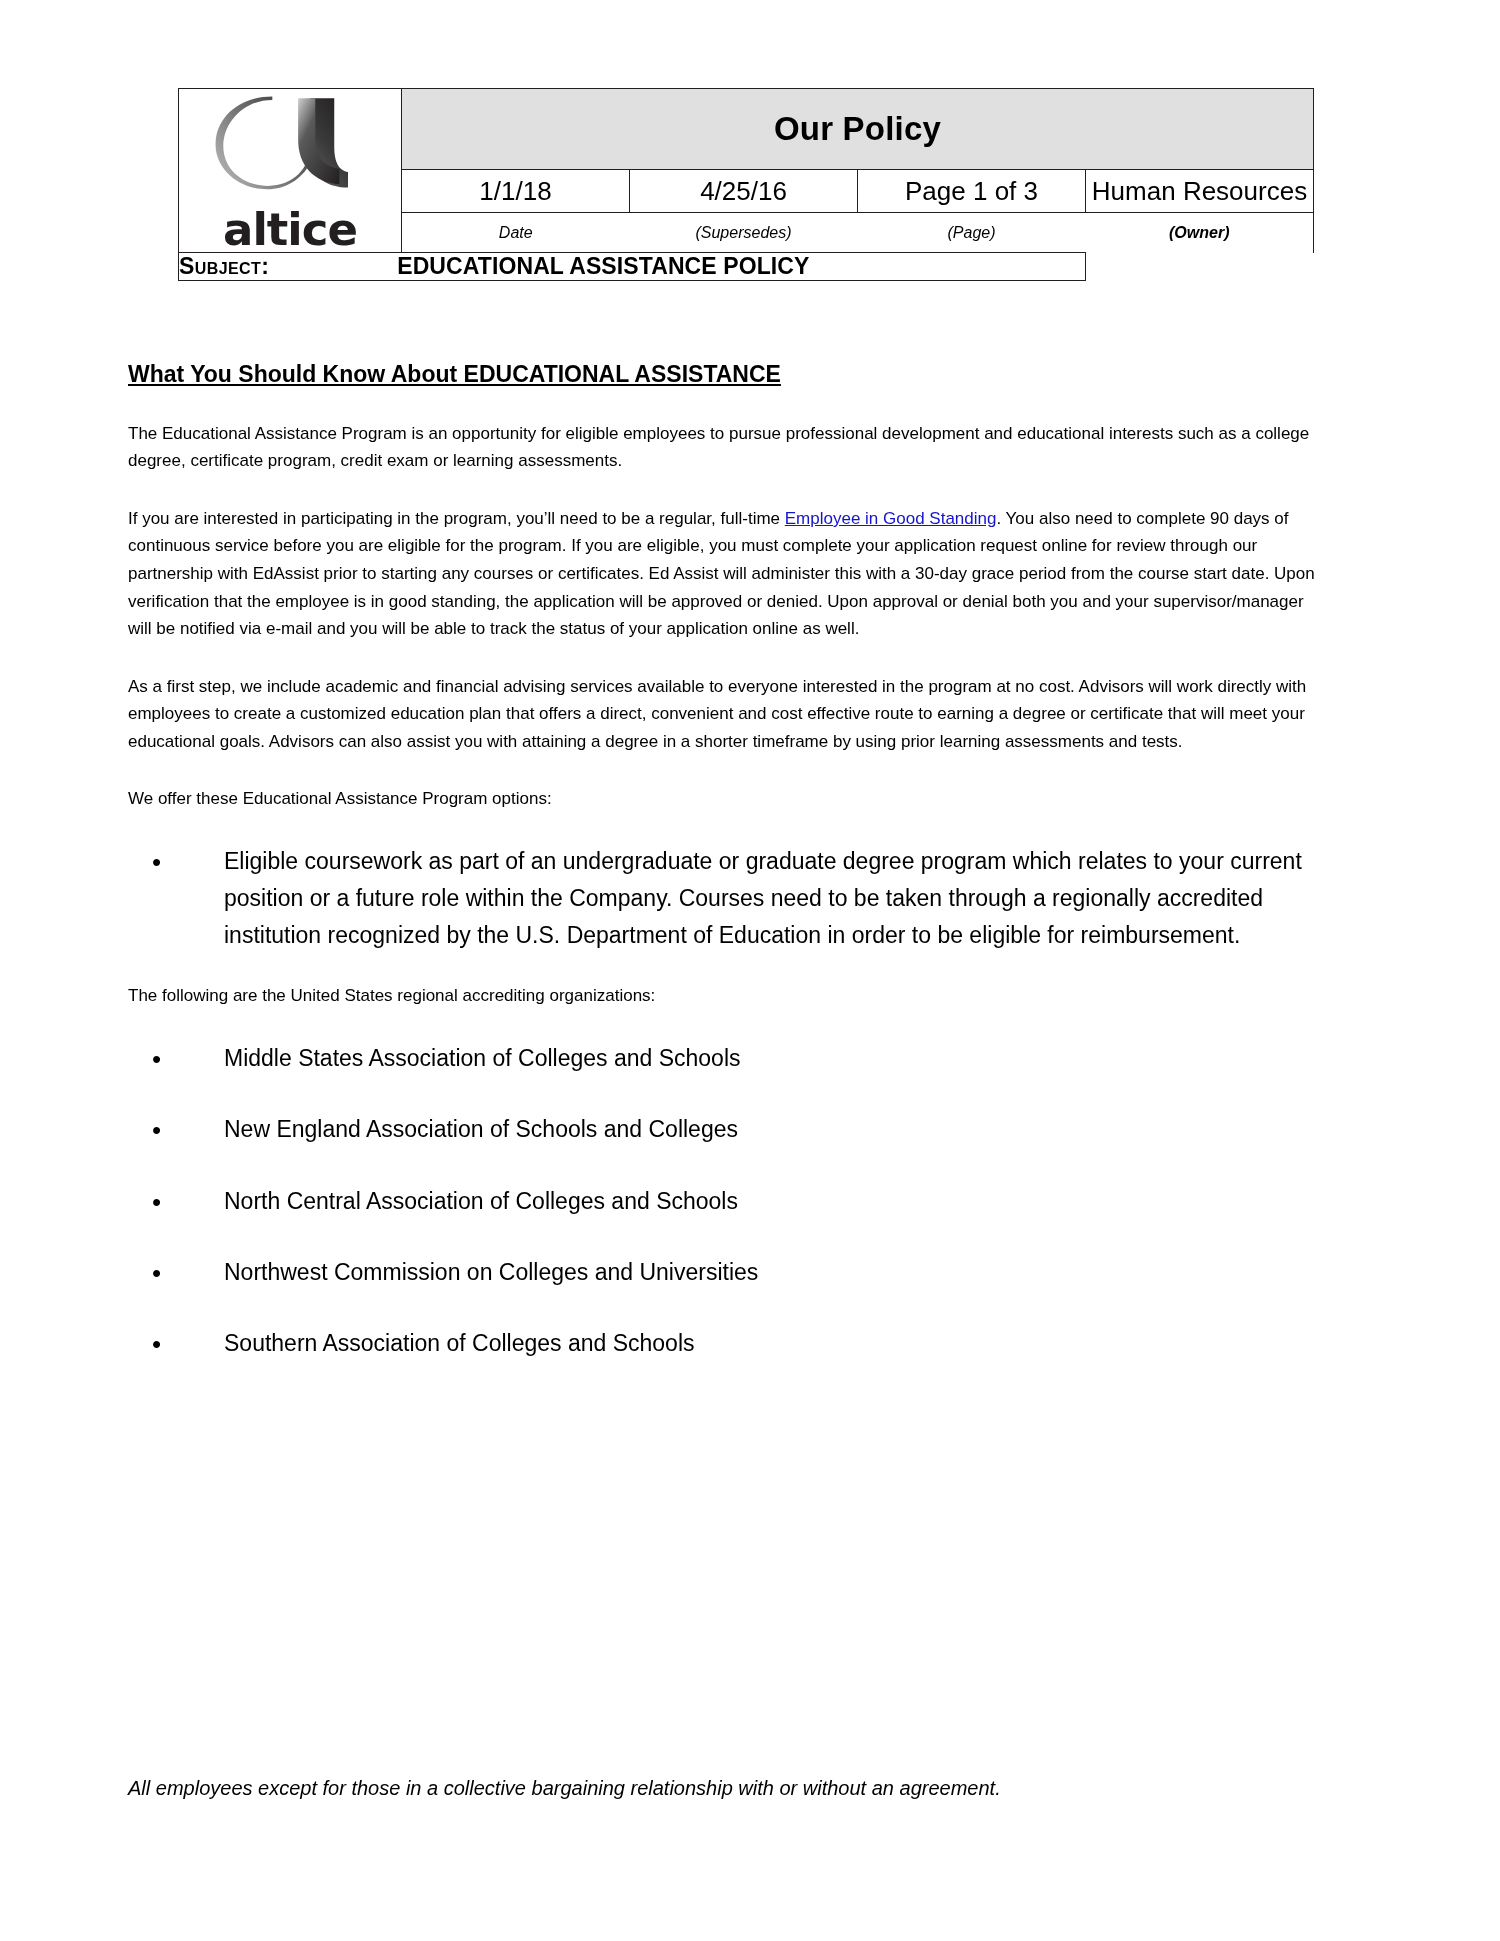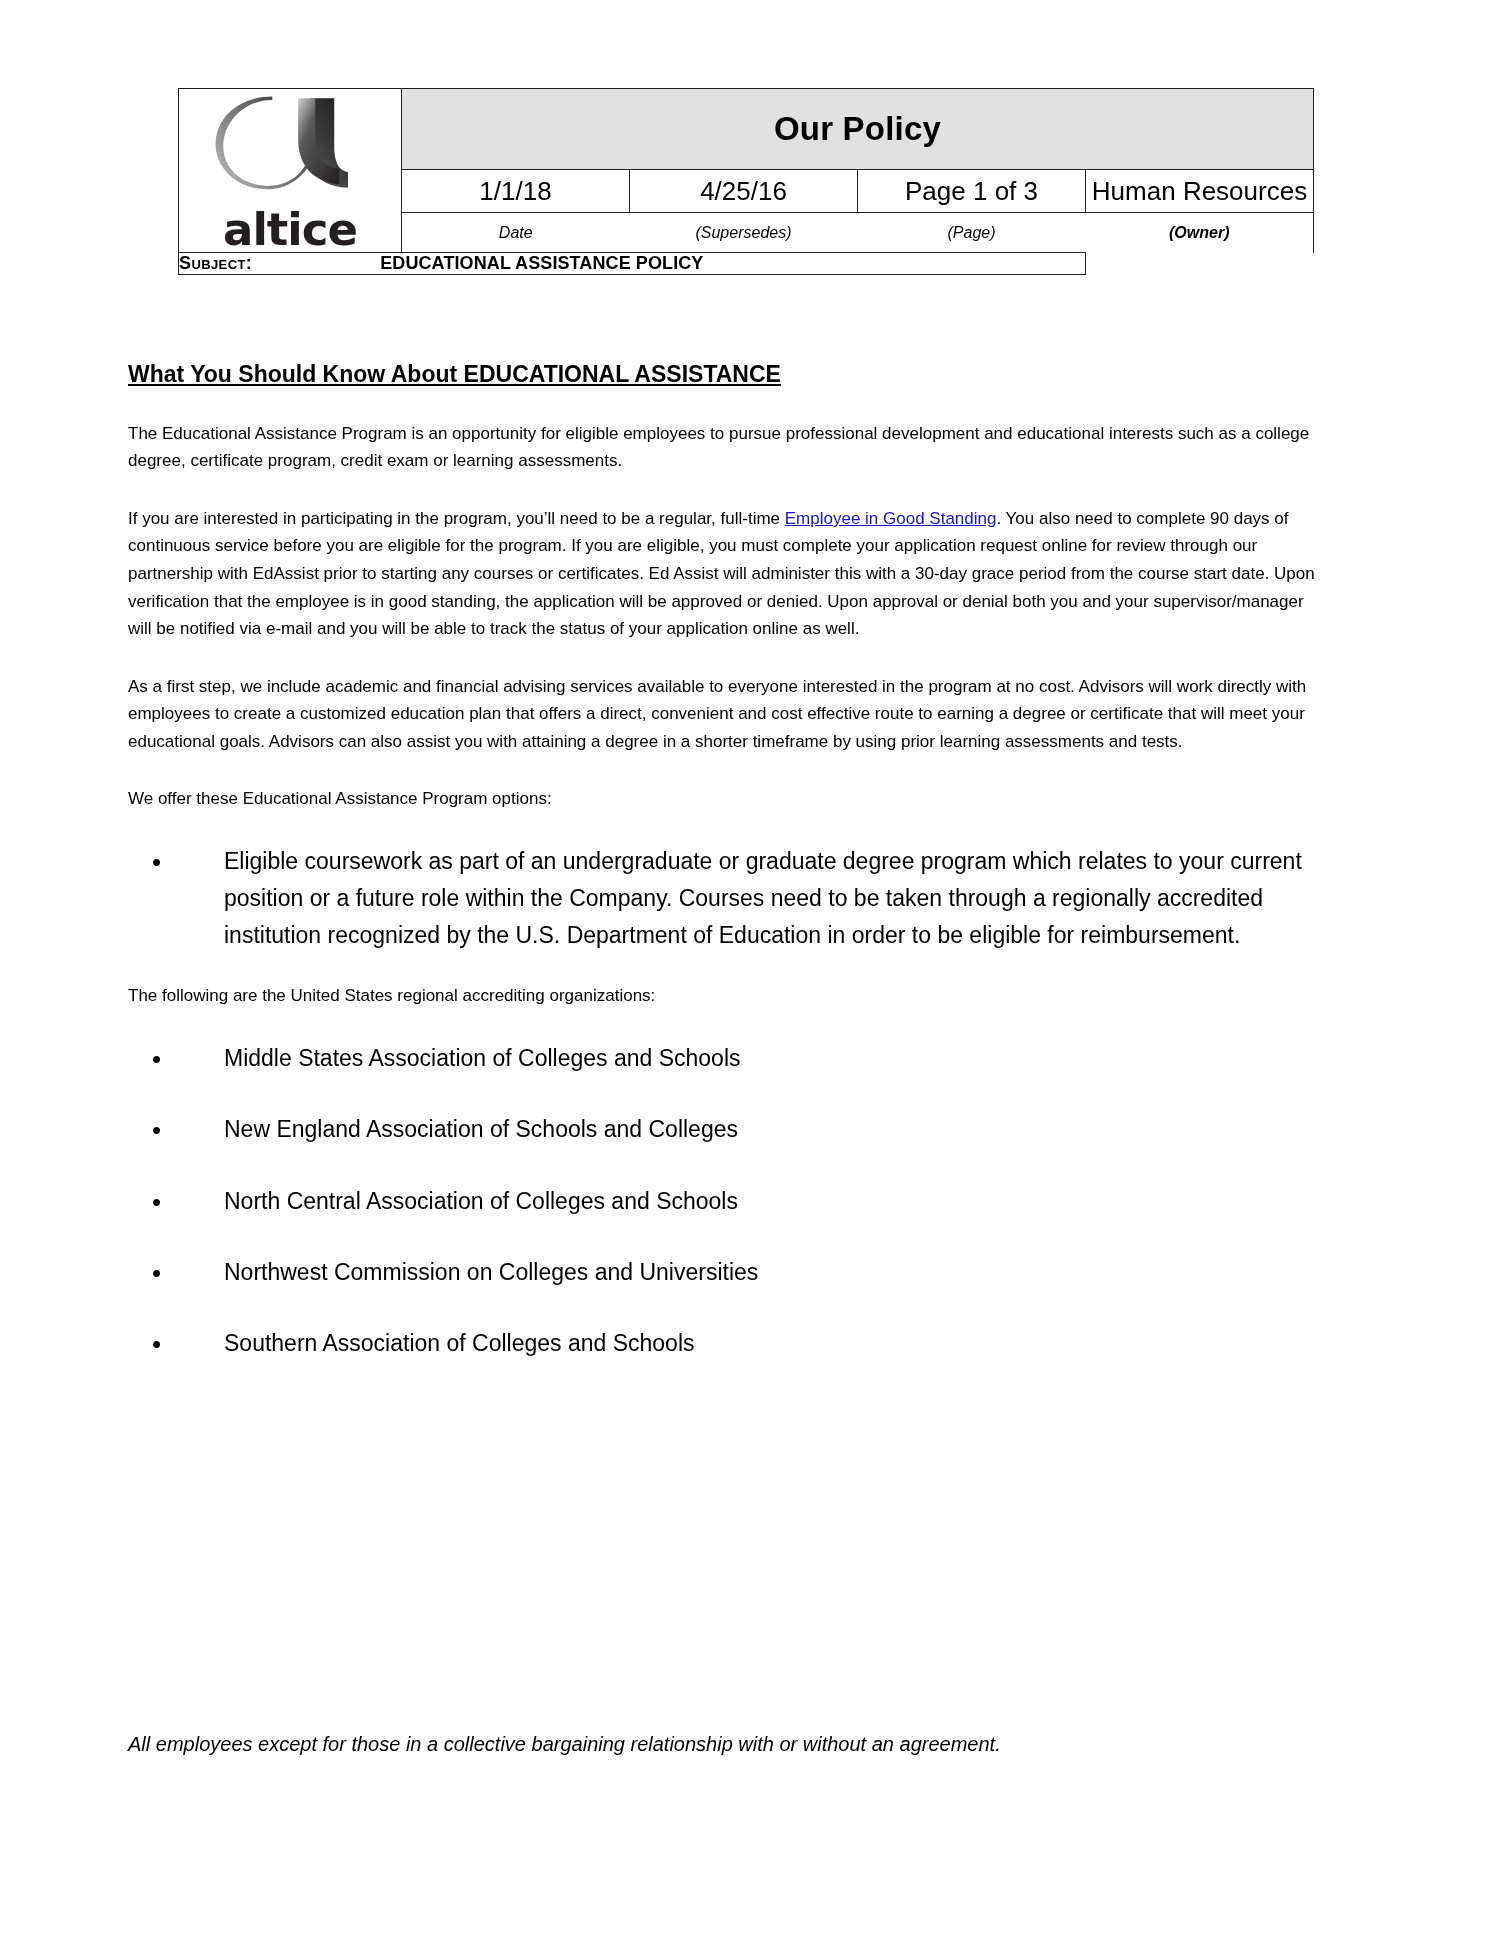--- a/index.html
+++ b/index.html
@@ -91,21 +91,21 @@
   .lbl-row td {
     border-left: none;
     border-right: none;
     border-bottom: none;
   }
   .lbl-row td:first-child { border-left: 1.5px solid #231f20; }
   .lbl-row td:last-child  { border-right: 1.5px solid #231f20; font-weight: bold; }
 
   .subject-cell {
     padding: 18px 0 30px 26px;
-    font-size: 18px;
+    font-size: 23px;
     font-weight: bold;
   }
   .subject-label {
     font-variant: small-caps;
     letter-spacing: 0.4px;
   }
   .subject-value {
     margin-left: 128px;
     letter-spacing: 0.1px;
   }
@@ -151,21 +151,21 @@
     left: 24px;
     top: -2px;
     font-size: 26px;
     line-height: 1.62;
   }
   ul.bullets.spaced li { margin-bottom: 34px; }
 
   .footnote {
     position: absolute;
     left: 128px;
-    top: 1730px;
+    top: 1774px;
     width: 1200px;
     font-size: 20px;
     font-style: italic;
     line-height: 1.4;
   }
 </style>
 </head>
 <body>
 
 <div class="page">

